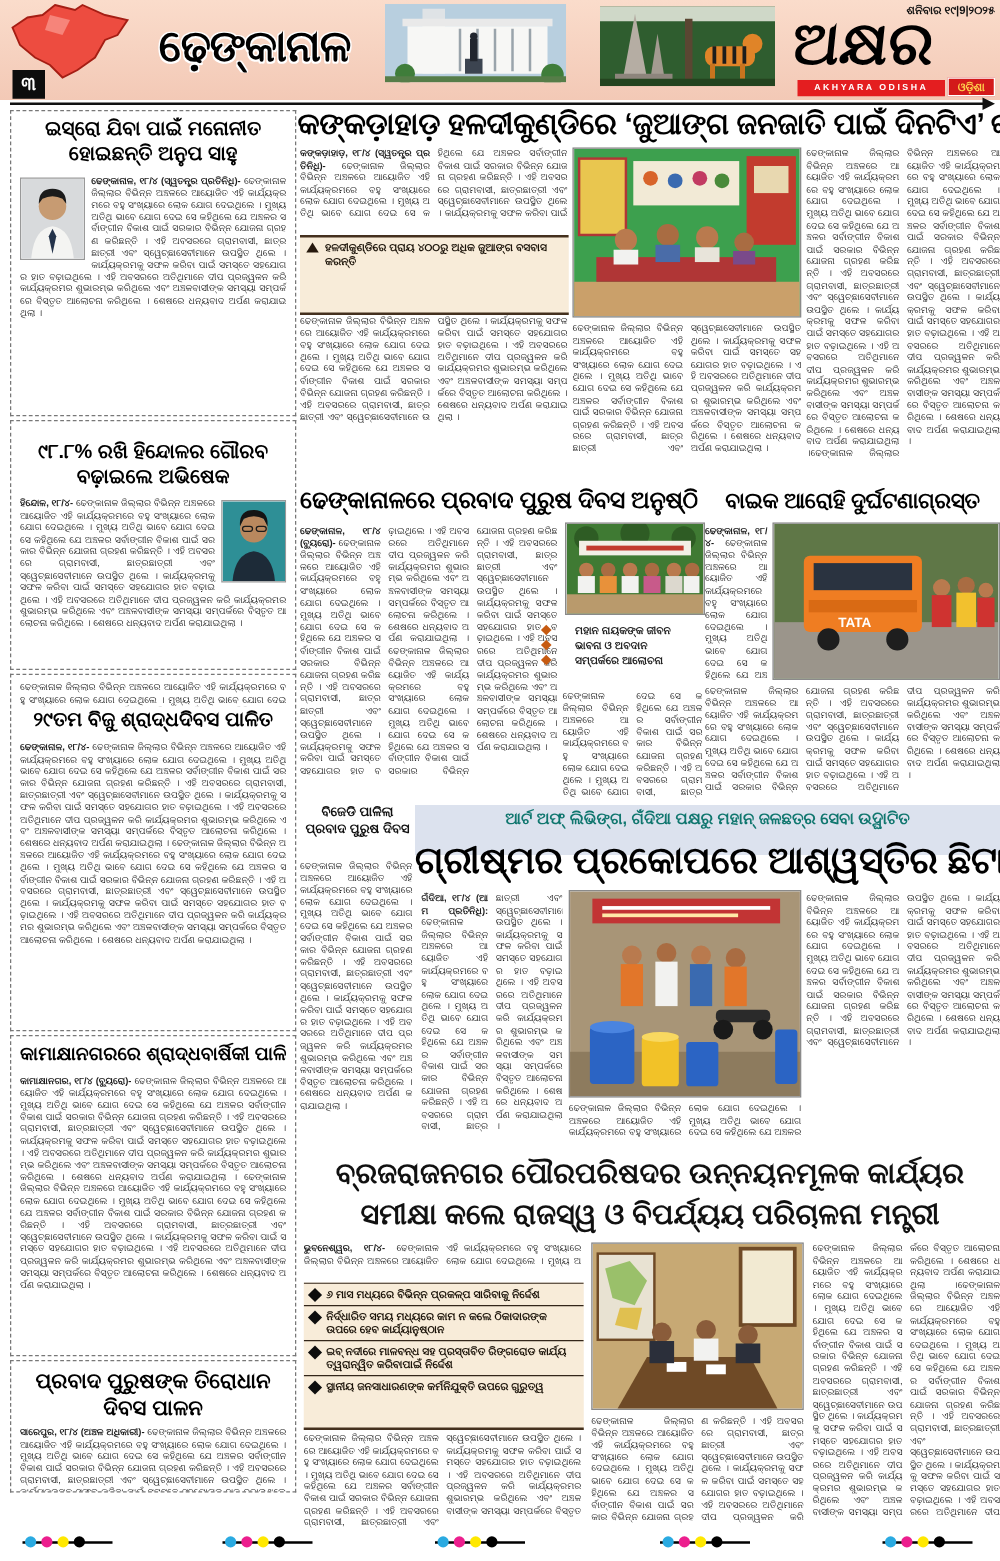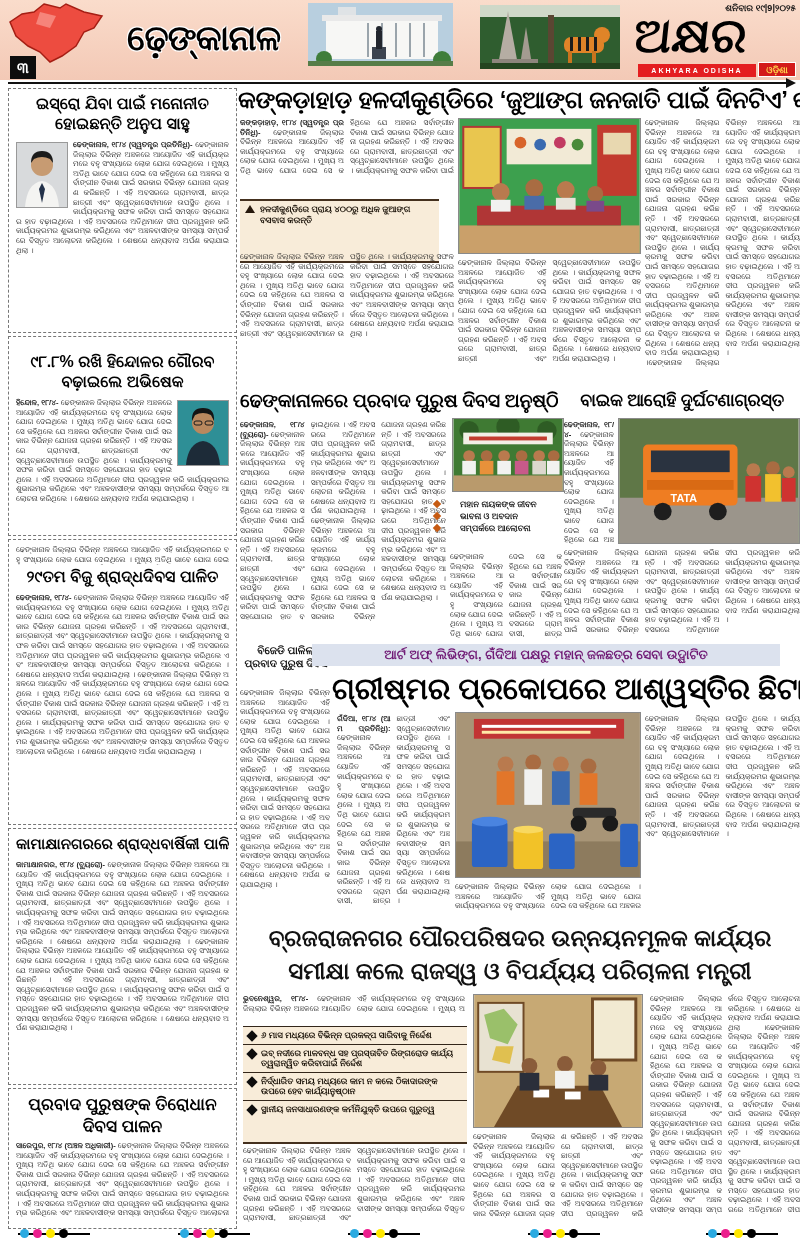--- a/index.html
+++ b/index.html
@@ -45,21 +45,21 @@
   .bullet-row{display:flex;gap:5px;align-items:flex-start;border-top:2px solid #44301e;
           padding:3px 5px;font-size:8.6px;font-weight:bold;line-height:10.5px;color:#1a1208;}
   .tri{width:0;height:0;border-left:5px solid transparent;border-right:5px solid transparent;
           border-bottom:8px solid #26180c;flex:none;margin-top:1px;}
   .bullet-box.dark .bullet-row{border-top:1.8px solid #33261a;}
   .dmd{width:8px;height:8px;background:#0d0d0d;transform:rotate(45deg);flex:none;margin-top:2px;}
   
   .callout-row{display:flex;gap:20px;font-size:8.5px;font-weight:bold;line-height:12px;color:#222;}
   .cdia{width:6px;height:6px;background:#c65a11;transform:rotate(45deg);flex:none;margin-top:3px;}
   
-  #kicker{left:312px;top:644px;width:468px;height:22px;background:#dce2ee;color:#701a75;
+  #kicker{left:332px;top:644px;width:468px;height:40px;background:#dce2ee;color:#0f766e;
           font-size:13px;font-weight:bold;text-align:center;line-height:22px;white-space:nowrap;overflow:hidden;}
   
   .regset{position:absolute;top:1228px;width:72px;height:12px;}
   .regline{position:absolute;left:0;top:5px;width:72px;border-top:2px solid #000;}
   .regdot{position:absolute;top:1px;width:9px;height:9px;border-radius:50%;}
 </style>
 </head>
 <body>
 
 <div id="page">
@@ -172,36 +172,36 @@
 
   <div class="railbox" style="top:828px;height:257px;">
     <div class="rail-hl" style="height:22px;white-space:nowrap;font-size:15px;">କାମାକ୍ଷାନଗରରେ ଶ୍ରାଦ୍ଧବାର୍ଷିକୀ ପାଳିତ</div>
     <div class="body-txt" style="height:216px;margin-top:4px;">
       <span class="dl">କାମାକ୍ଷାନଗର, ୧୮/୪ (ବ୍ୟୁରୋ)-</span>
       <span>ଢେଙ୍କାନାଳ ଜିଲ୍ଲାର ବିଭିନ୍ନ ଅଞ୍ଚଳରେ ଆୟୋଜିତ ଏହି କାର୍ଯ୍ୟକ୍ରମରେ ବହୁ ସଂଖ୍ୟାରେ ଲୋକ ଯୋଗ ଦେଇଥିଲେ । ମୁଖ୍ୟ ଅତିଥି ଭାବେ ଯୋଗ ଦେଇ ସେ କହିଥିଲେ ଯେ ଅଞ୍ଚଳର ସର୍ବାଙ୍ଗୀନ ବିକାଶ ପାଇଁ ସରକାର ବିଭିନ୍ନ ଯୋଜନା ଗ୍ରହଣ କରିଛନ୍ତି । ଏହି ଅବସରରେ ଗ୍ରାମବାସୀ, ଛାତ୍ରଛାତ୍ରୀ ଏବଂ ସ୍ୱେଚ୍ଛାସେବୀମାନେ ଉପସ୍ଥିତ ଥିଲେ । କାର୍ଯ୍ୟକ୍ରମକୁ ସଫଳ କରିବା ପାଇଁ ସମସ୍ତେ ସହଯୋଗର ହାତ ବଢ଼ାଇଥିଲେ । ଏହି ଅବସରରେ ଅତିଥିମାନେ ଦୀପ ପ୍ରଜ୍ୱଳନ କରି କାର୍ଯ୍ୟକ୍ରମର ଶୁଭାରମ୍ଭ କରିଥିଲେ ଏବଂ ଅଞ୍ଚଳବାସୀଙ୍କ ସମସ୍ୟା ସମ୍ପର୍କରେ ବିସ୍ତୃତ ଆଲୋଚନା କରିଥିଲେ । ଶେଷରେ ଧନ୍ୟବାଦ ଅର୍ପଣ କରାଯାଇଥିଲା ।</span>
       <span>ଢେଙ୍କାନାଳ ଜିଲ୍ଲାର ବିଭିନ୍ନ ଅଞ୍ଚଳରେ ଆୟୋଜିତ ଏହି କାର୍ଯ୍ୟକ୍ରମରେ ବହୁ ସଂଖ୍ୟାରେ ଲୋକ ଯୋଗ ଦେଇଥିଲେ । ମୁଖ୍ୟ ଅତିଥି ଭାବେ ଯୋଗ ଦେଇ ସେ କହିଥିଲେ ଯେ ଅଞ୍ଚଳର ସର୍ବାଙ୍ଗୀନ ବିକାଶ ପାଇଁ ସରକାର ବିଭିନ୍ନ ଯୋଜନା ଗ୍ରହଣ କରିଛନ୍ତି । ଏହି ଅବସରରେ ଗ୍ରାମବାସୀ, ଛାତ୍ରଛାତ୍ରୀ ଏବଂ ସ୍ୱେଚ୍ଛାସେବୀମାନେ ଉପସ୍ଥିତ ଥିଲେ । କାର୍ଯ୍ୟକ୍ରମକୁ ସଫଳ କରିବା ପାଇଁ ସମସ୍ତେ ସହଯୋଗର ହାତ ବଢ଼ାଇଥିଲେ । ଏହି ଅବସରରେ ଅତିଥିମାନେ ଦୀପ ପ୍ରଜ୍ୱଳନ କରି କାର୍ଯ୍ୟକ୍ରମର ଶୁଭାରମ୍ଭ କରିଥିଲେ ଏବଂ ଅଞ୍ଚଳବାସୀଙ୍କ ସମସ୍ୟା ସମ୍ପର୍କରେ ବିସ୍ତୃତ ଆଲୋଚନା କରିଥିଲେ । ଶେଷରେ ଧନ୍ୟବାଦ ଅର୍ପଣ କରାଯାଇଥିଲା ।</span>
     </div>
   </div>
 
-  <div class="railbox" style="top:1088px;height:141px;">
+  <div class="railbox" style="top:1088px;height:106px;">
     <div class="rail-hl" style="height:44px;font-size:17px;line-height:22px;">ପ୍ରବାଦ ପୁରୁଷଙ୍କ ତିରୋଧାନ ଦିବସ ପାଳନ</div>
     <div class="body-txt" style="height:76px;margin-top:3px;">
       <span class="dl">ସାରେପୁର, ୧୮/୪ (ଅଞ୍ଚଳ ଅଧିକାରୀ)-</span>
       <span>ଢେଙ୍କାନାଳ ଜିଲ୍ଲାର ବିଭିନ୍ନ ଅଞ୍ଚଳରେ ଆୟୋଜିତ ଏହି କାର୍ଯ୍ୟକ୍ରମରେ ବହୁ ସଂଖ୍ୟାରେ ଲୋକ ଯୋଗ ଦେଇଥିଲେ । ମୁଖ୍ୟ ଅତିଥି ଭାବେ ଯୋଗ ଦେଇ ସେ କହିଥିଲେ ଯେ ଅଞ୍ଚଳର ସର୍ବାଙ୍ଗୀନ ବିକାଶ ପାଇଁ ସରକାର ବିଭିନ୍ନ ଯୋଜନା ଗ୍ରହଣ କରିଛନ୍ତି । ଏହି ଅବସରରେ ଗ୍ରାମବାସୀ, ଛାତ୍ରଛାତ୍ରୀ ଏବଂ ସ୍ୱେଚ୍ଛାସେବୀମାନେ ଉପସ୍ଥିତ ଥିଲେ । କାର୍ଯ୍ୟକ୍ରମକୁ ସଫଳ କରିବା ପାଇଁ ସମସ୍ତେ ସହଯୋଗର ହାତ ବଢ଼ାଇଥିଲେ । ଏହି ଅବସରରେ ଅତିଥିମାନେ ଦୀପ ପ୍ରଜ୍ୱଳନ କରି କାର୍ଯ୍ୟକ୍ରମର ଶୁଭାରମ୍ଭ କରିଥିଲେ ଏବଂ ଅଞ୍ଚଳବାସୀଙ୍କ ସମସ୍ୟା ସମ୍ପର୍କରେ ବିସ୍ତୃତ ଆଲୋଚନା କରିଥିଲେ । ଶେଷରେ ଧନ୍ୟବାଦ ଅର୍ପଣ କରାଯାଇଥିଲା ।</span>
     </div>
   </div>
 
   <div class="abs hl" style="left:238px;top:86px;width:562px;height:30px;font-size:24px;">କଙ୍କଡ଼ାହାଡ଼ ହଳଦୀକୁଣ୍ଡିରେ ‘ଜୁଆଙ୍ଗ ଜନଜାତି ପାଇଁ ଦିନଟିଏ’ କାର୍ଯ୍ୟକ୍ରମ</div>
 
   <div class="abs body-txt cols2" style="left:240px;top:118px;width:214px;height:64px;">
     <span class="dl">କଙ୍କଡ଼ାହାଡ଼, ୧୮/୪ (ସ୍ୱତନ୍ତ୍ର ପ୍ରତିନିଧି)-</span>
     <span>ଢେଙ୍କାନାଳ ଜିଲ୍ଲାର ବିଭିନ୍ନ ଅଞ୍ଚଳରେ ଆୟୋଜିତ ଏହି କାର୍ଯ୍ୟକ୍ରମରେ ବହୁ ସଂଖ୍ୟାରେ ଲୋକ ଯୋଗ ଦେଇଥିଲେ । ମୁଖ୍ୟ ଅତିଥି ଭାବେ ଯୋଗ ଦେଇ ସେ କହିଥିଲେ ଯେ ଅଞ୍ଚଳର ସର୍ବାଙ୍ଗୀନ ବିକାଶ ପାଇଁ ସରକାର ବିଭିନ୍ନ ଯୋଜନା ଗ୍ରହଣ କରିଛନ୍ତି । ଏହି ଅବସରରେ ଗ୍ରାମବାସୀ, ଛାତ୍ରଛାତ୍ରୀ ଏବଂ ସ୍ୱେଚ୍ଛାସେବୀମାନେ ଉପସ୍ଥିତ ଥିଲେ । କାର୍ଯ୍ୟକ୍ରମକୁ ସଫଳ କରିବା ପାଇଁ ସମସ୍ତେ ସହଯୋଗର ହାତ ବଢ଼ାଇଥିଲେ । ଏହି ଅବସରରେ ଅତିଥିମାନେ ଦୀପ ପ୍ରଜ୍ୱଳନ କରି କାର୍ଯ୍ୟକ୍ରମର ଶୁଭାରମ୍ଭ କରିଥିଲେ ଏବଂ ଅଞ୍ଚଳବାସୀଙ୍କ ସମସ୍ୟା ସମ୍ପର୍କରେ ବିସ୍ତୃତ ଆଲୋଚନା କରିଥିଲେ । ଶେଷରେ ଧନ୍ୟବାଦ ଅର୍ପଣ କରାଯାଇଥିଲା ।</span>
   </div>
 
-  <div class="bullet-box" style="left:240px;top:199px;width:199px;height:62px;">
+  <div class="bullet-box" style="left:240px;top:188px;width:215px;height:62px;">
     <div class="bullet-row">
       <span class="tri"></span>
       <span>ହଳଦୀକୁଣ୍ଡିରେ ପ୍ରାୟ ୪୦୦ରୁ ଅଧିକ ଜୁଆଙ୍ଗ ବସବାସ କରନ୍ତି</span>
     </div>
   </div>
 
   <div class="abs body-txt cols2" style="left:240px;top:252px;width:214px;height:134px;">
     <span>ଢେଙ୍କାନାଳ ଜିଲ୍ଲାର ବିଭିନ୍ନ ଅଞ୍ଚଳରେ ଆୟୋଜିତ ଏହି କାର୍ଯ୍ୟକ୍ରମରେ ବହୁ ସଂଖ୍ୟାରେ ଲୋକ ଯୋଗ ଦେଇଥିଲେ । ମୁଖ୍ୟ ଅତିଥି ଭାବେ ଯୋଗ ଦେଇ ସେ କହିଥିଲେ ଯେ ଅଞ୍ଚଳର ସର୍ବାଙ୍ଗୀନ ବିକାଶ ପାଇଁ ସରକାର ବିଭିନ୍ନ ଯୋଜନା ଗ୍ରହଣ କରିଛନ୍ତି । ଏହି ଅବସରରେ ଗ୍ରାମବାସୀ, ଛାତ୍ରଛାତ୍ରୀ ଏବଂ ସ୍ୱେଚ୍ଛାସେବୀମାନେ ଉପସ୍ଥିତ ଥିଲେ । କାର୍ଯ୍ୟକ୍ରମକୁ ସଫଳ କରିବା ପାଇଁ ସମସ୍ତେ ସହଯୋଗର ହାତ ବଢ଼ାଇଥିଲେ । ଏହି ଅବସରରେ ଅତିଥିମାନେ ଦୀପ ପ୍ରଜ୍ୱଳନ କରି କାର୍ଯ୍ୟକ୍ରମର ଶୁଭାରମ୍ଭ କରିଥିଲେ ଏବଂ ଅଞ୍ଚଳବାସୀଙ୍କ ସମସ୍ୟା ସମ୍ପର୍କରେ ବିସ୍ତୃତ ଆଲୋଚନା କରିଥିଲେ । ଶେଷରେ ଧନ୍ୟବାଦ ଅର୍ପଣ କରାଯାଇଥିଲା ।</span>
   </div>
 
@@ -381,25 +381,25 @@
     <span>ଢେଙ୍କାନାଳ ଜିଲ୍ଲାର ବିଭିନ୍ନ ଅଞ୍ଚଳରେ ଆୟୋଜିତ ଏହି କାର୍ଯ୍ୟକ୍ରମରେ ବହୁ ସଂଖ୍ୟାରେ ଲୋକ ଯୋଗ ଦେଇଥିଲେ । ମୁଖ୍ୟ ଅତିଥି ଭାବେ ଯୋଗ ଦେଇ ସେ କହିଥିଲେ ଯେ ଅଞ୍ଚଳର ସର୍ବାଙ୍ଗୀନ ବିକାଶ ପାଇଁ ସରକାର ବିଭିନ୍ନ ଯୋଜନା ଗ୍ରହଣ କରିଛନ୍ତି । ଏହି ଅବସରରେ ଗ୍ରାମବାସୀ, ଛାତ୍ରଛାତ୍ରୀ ଏବଂ ସ୍ୱେଚ୍ଛାସେବୀମାନେ ଉପସ୍ଥିତ ଥିଲେ । କାର୍ଯ୍ୟକ୍ରମକୁ ସଫଳ କରିବା ପାଇଁ ସମସ୍ତେ ସହଯୋଗର ହାତ ବଢ଼ାଇଥିଲେ । ଏହି ଅବସରରେ ଅତିଥିମାନେ ଦୀପ ପ୍ରଜ୍ୱଳନ କରି କାର୍ଯ୍ୟକ୍ରମର ଶୁଭାରମ୍ଭ କରିଥିଲେ ଏବଂ ଅଞ୍ଚଳବାସୀଙ୍କ ସମସ୍ୟା ସମ୍ପର୍କରେ ବିସ୍ତୃତ ଆଲୋଚନା କରିଥିଲେ । ଶେଷରେ ଧନ୍ୟବାଦ ଅର୍ପଣ କରାଯାଇଥିଲା ।</span>
   </div>
 
   <div class="bullet-box dark" style="left:243px;top:1026px;width:224px;height:116px;">
     <div class="bullet-row">
       <span class="dmd"></span>
       <span>୬ ମାସ ମଧ୍ୟରେ ବିଭିନ୍ନ ପ୍ରକଳ୍ପ ସାରିବାକୁ ନିର୍ଦ୍ଦେଶ</span>
     </div>
     <div class="bullet-row">
       <span class="dmd"></span>
-      <span>ଇବ୍ ନଦୀରେ ମାଳବନ୍ଧ ସହ ପ୍ରସ୍ତାବିତ ରିଙ୍ଗରୋଡ କାର୍ଯ୍ୟ ତ୍ୱରାନ୍ୱିତ କରିବାପାଇଁ ନିର୍ଦ୍ଦେଶ</span>
+      <span>ନିର୍ଦ୍ଧାରିତ ସମୟ ମଧ୍ୟରେ କାମ ନ କଲେ ଠିକାଦାରଙ୍କ ଉପରେ ହେବ କାର୍ଯ୍ୟାନୁଷ୍ଠାନ</span>
     </div>
     <div class="bullet-row">
       <span class="dmd"></span>
-      <span>ନିର୍ଦ୍ଧାରିତ ସମୟ ମଧ୍ୟରେ କାମ ନ କଲେ ଠିକାଦାରଙ୍କ ଉପରେ ହେବ କାର୍ଯ୍ୟାନୁଷ୍ଠାନ</span>
+      <span>ଇବ୍ ନଦୀରେ ମାଳବନ୍ଧ ସହ ପ୍ରସ୍ତାବିତ ରିଙ୍ଗରୋଡ କାର୍ଯ୍ୟ ତ୍ୱରାନ୍ୱିତ କରିବାପାଇଁ ନିର୍ଦ୍ଦେଶ</span>
     </div>
     <div class="bullet-row">
       <span class="dmd"></span>
       <span>ସ୍ଥାନୀୟ ଜନସାଧାରଣଙ୍କ କର୍ମନିଯୁକ୍ତି ଉପରେ ଗୁରୁତ୍ୱ</span>
     </div>
   </div>
 
   <div class="abs body-txt cols2" style="left:243px;top:1146px;width:222px;height:78px;">
     <span>ଢେଙ୍କାନାଳ ଜିଲ୍ଲାର ବିଭିନ୍ନ ଅଞ୍ଚଳରେ ଆୟୋଜିତ ଏହି କାର୍ଯ୍ୟକ୍ରମରେ ବହୁ ସଂଖ୍ୟାରେ ଲୋକ ଯୋଗ ଦେଇଥିଲେ । ମୁଖ୍ୟ ଅତିଥି ଭାବେ ଯୋଗ ଦେଇ ସେ କହିଥିଲେ ଯେ ଅଞ୍ଚଳର ସର୍ବାଙ୍ଗୀନ ବିକାଶ ପାଇଁ ସରକାର ବିଭିନ୍ନ ଯୋଜନା ଗ୍ରହଣ କରିଛନ୍ତି । ଏହି ଅବସରରେ ଗ୍ରାମବାସୀ, ଛାତ୍ରଛାତ୍ରୀ ଏବଂ ସ୍ୱେଚ୍ଛାସେବୀମାନେ ଉପସ୍ଥିତ ଥିଲେ । କାର୍ଯ୍ୟକ୍ରମକୁ ସଫଳ କରିବା ପାଇଁ ସମସ୍ତେ ସହଯୋଗର ହାତ ବଢ଼ାଇଥିଲେ । ଏହି ଅବସରରେ ଅତିଥିମାନେ ଦୀପ ପ୍ରଜ୍ୱଳନ କରି କାର୍ଯ୍ୟକ୍ରମର ଶୁଭାରମ୍ଭ କରିଥିଲେ ଏବଂ ଅଞ୍ଚଳବାସୀଙ୍କ ସମସ୍ୟା ସମ୍ପର୍କରେ ବିସ୍ତୃତ ଆଲୋଚନା କରିଥିଲେ । ଶେଷରେ ଧନ୍ୟବାଦ ଅର୍ପଣ କରାଯାଇଥିଲା ।</span>
   </div>

